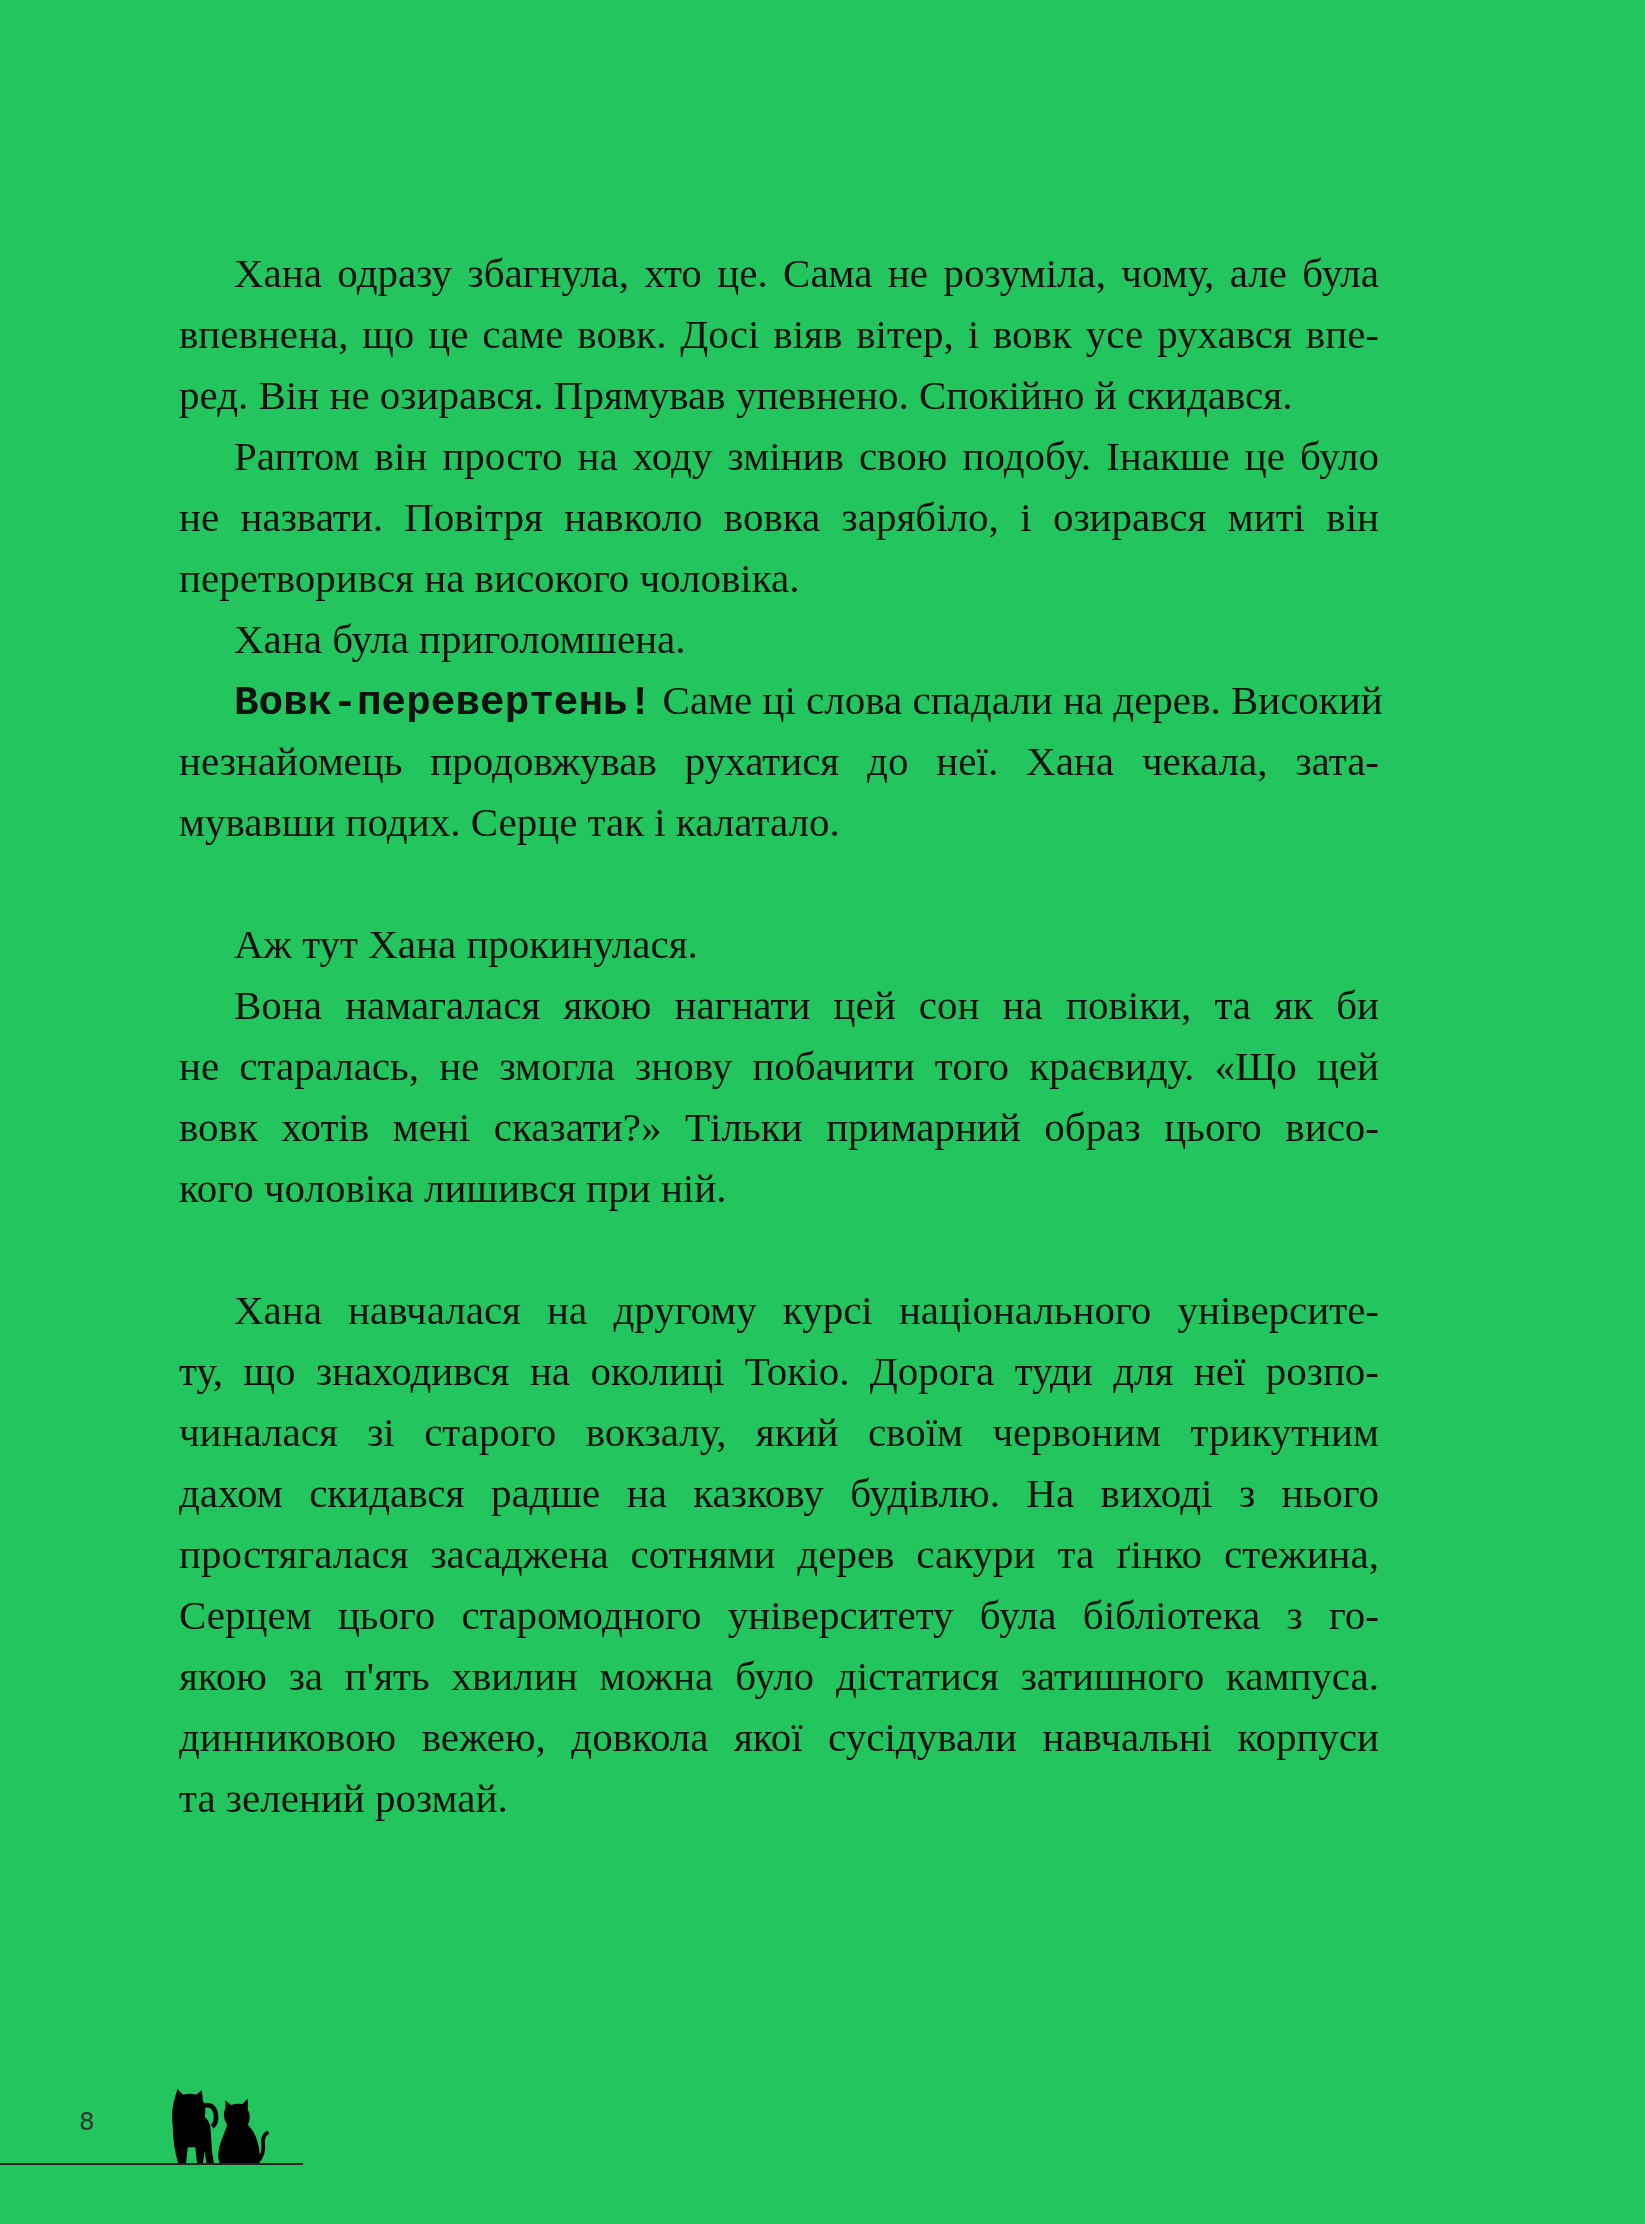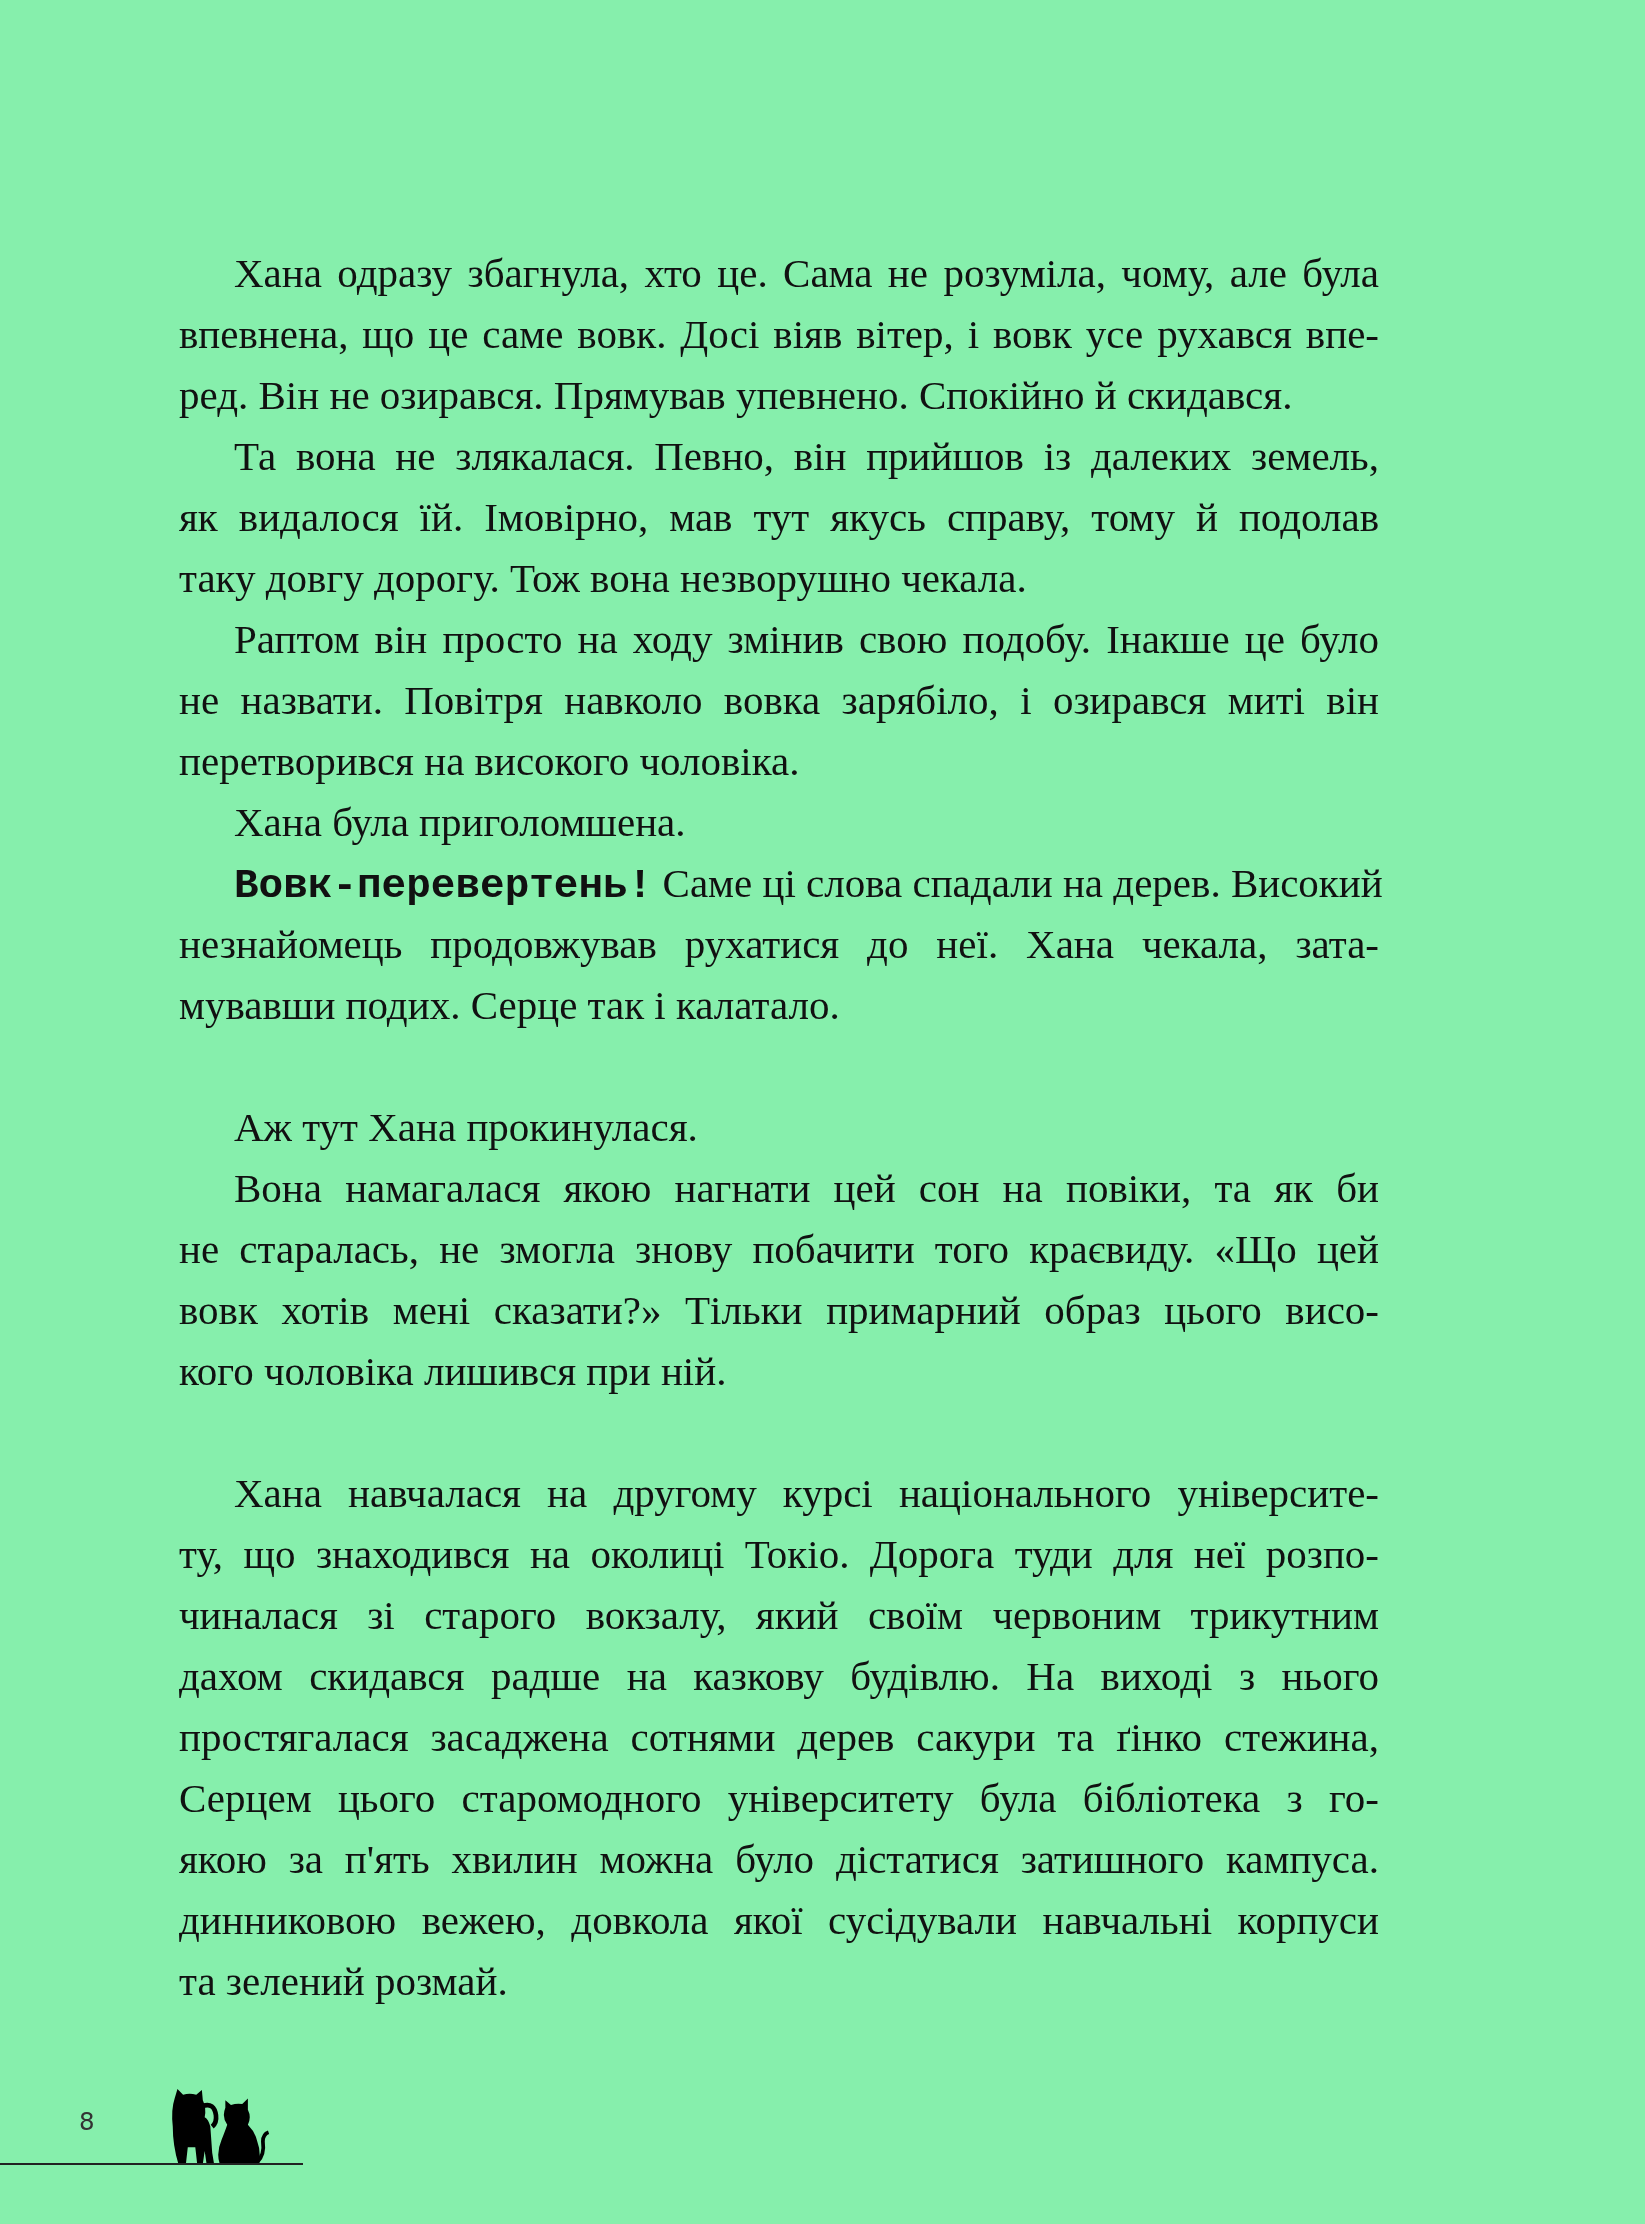--- a/index.html
+++ b/index.html
@@ -1,17 +1,17 @@
 <!DOCTYPE html>
 <html style="font-size:15px"><head>
 <meta charset="utf-8">
 <style>
   html, body { margin: 0; padding: 0; background: #ffffff; }
   body { width: 1646px; height: 2224px; position: relative; overflow: hidden; }
-  .page { position: absolute; left: 0; top: 0; width: 1646px; height: 2224px; background: #86efac; }
+  .page { position: absolute; left: 0; top: 0; width: 1646px; height: 2224px; background: #22c55e; }
   .text-block {
     position: absolute; left: 179px; top: 243px; width: 1200px;
     font-family: "Liberation Serif", "DejaVu Serif", serif;
     color: #111; font-size: 41px;
   }
   .line {
     height: 61px; line-height: 61px; white-space: nowrap;
     text-align: justify; text-align-last: justify;
     transform-origin: left center;
   }
@@ -32,25 +32,20 @@
 <div class="page">
 
   <div class="text-block">
 
     <div>
       <div class="line indent">Хана одразу збагнула, хто це. Сама не розуміла, чому, але була</div>
       <div class="line">впевнена, що це саме вовк. Досі віяв вітер, і вовк усе рухався впе-</div>
       <div class="line last">ред. Він не озирався. Прямував упевнено. Спокійно й скидався.</div>
     </div>
 
-    <div>
-      <div class="line indent">Та вона не злякалася. Певно, він прийшов із далеких земель,</div>
-      <div class="line">як видалося їй. Імовірно, мав тут якусь справу, тому й подолав</div>
-      <div class="line last">таку довгу дорогу. Тож вона незворушно чекала.</div>
-    </div>
 
     <div>
       <div class="line indent">Раптом він просто на ходу змінив свою подобу. Інакше це було</div>
       <div class="line">не назвати. Повітря навколо вовка зарябіло, і озирався миті він</div>
       <div class="line last">перетворився на високого чоловіка.</div>
     </div>
 
     <div>
       <div class="line indent last">Хана була приголомшена.</div>
     </div>

